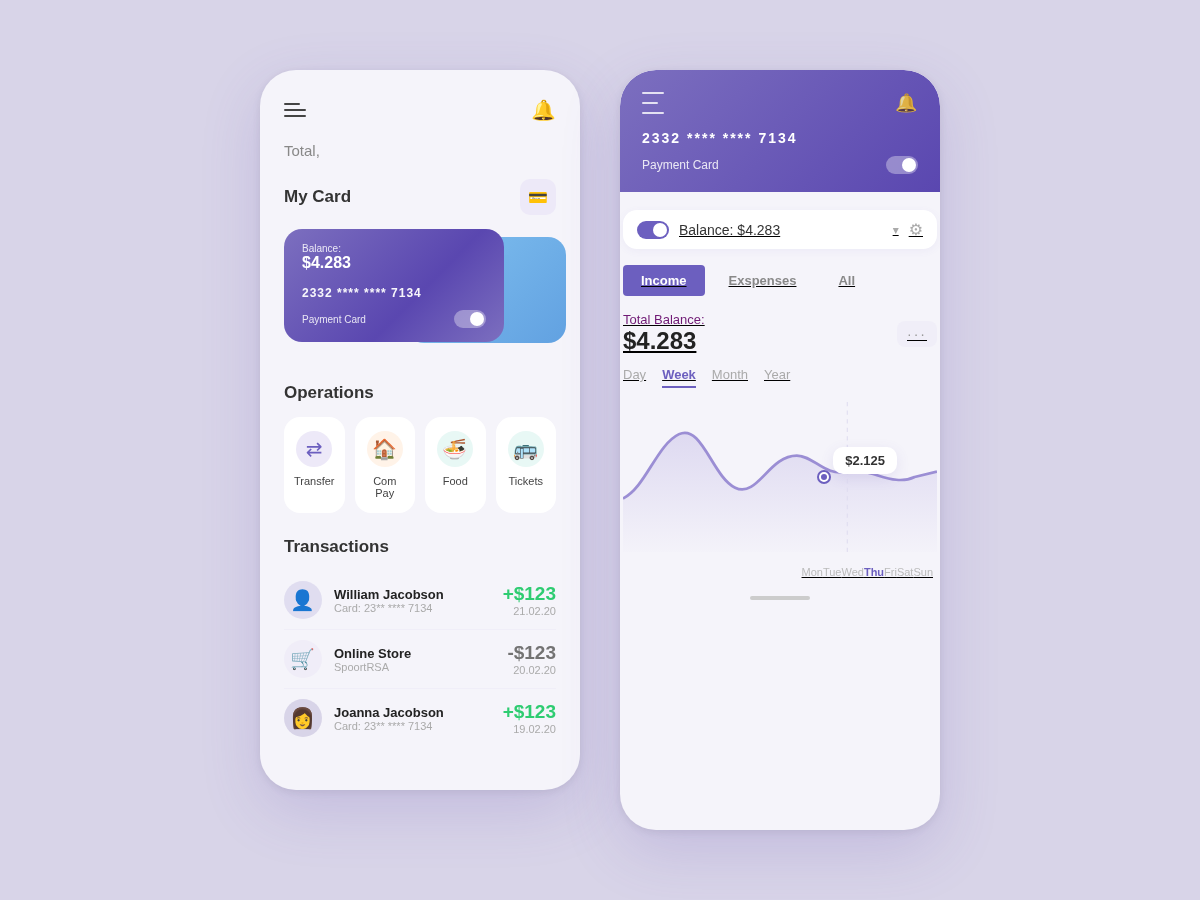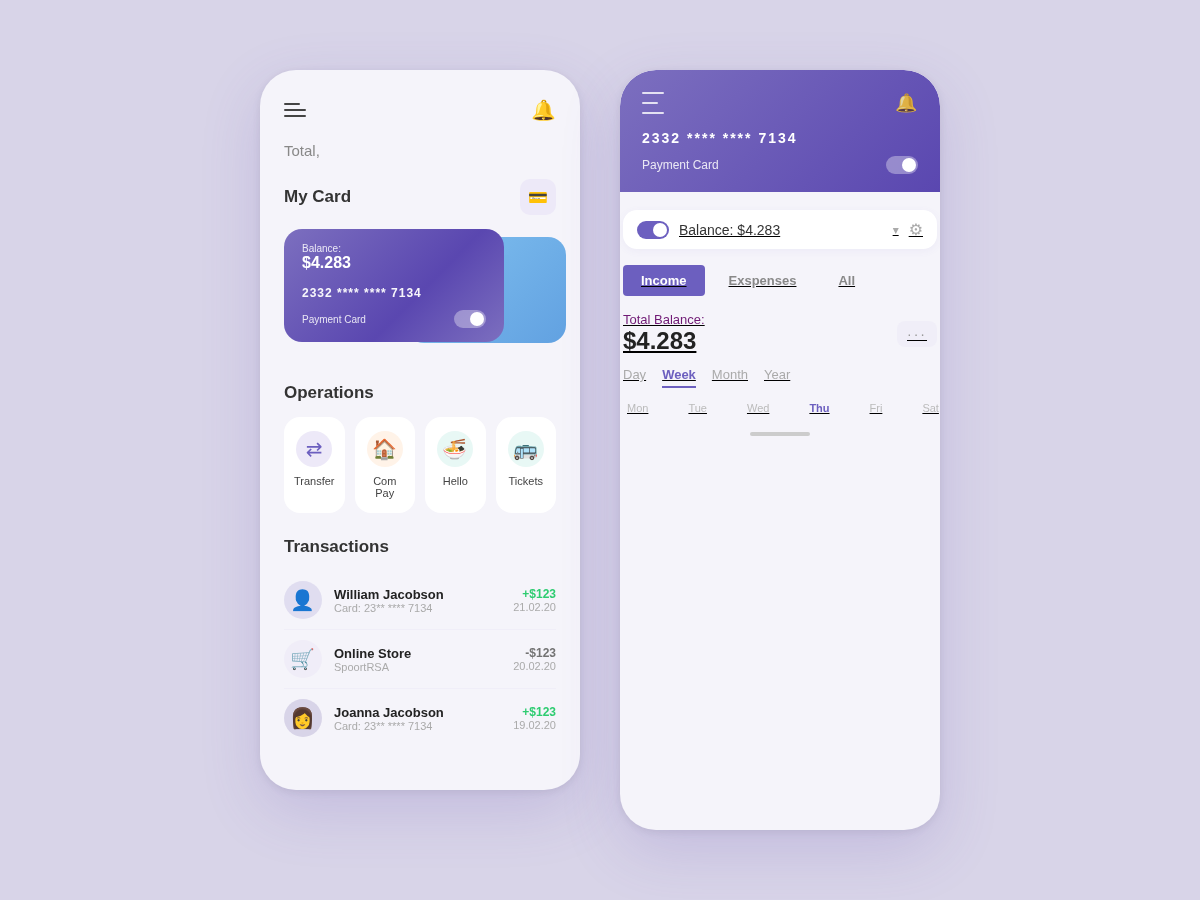--- a/index.html
+++ b/index.html
@@ -161,21 +161,21 @@
       background: #e0ddf0;
       display: flex; align-items: center; justify-content: center;
       font-size: 18px;
       overflow: hidden;
       flex-shrink: 0;
     }
     .tx-info { flex: 1; }
     .tx-name { font-size: 13px; font-weight: 600; color: #222; }
     .tx-sub { font-size: 11px; color: #aaa; }
     .tx-right { text-align: right; }
-    .tx-amount { font-size: 12px; font-weight: 600; }
+    .tx-amount { font-size: 19px; font-weight: 600; }
     .tx-amount.positive { color: #2ecc71; }
     .tx-amount.negative { color: #737373; }
     .tx-date { font-size: 11px; color: #aaa; }
 
     
     .right-card-header {
       background: linear-gradient(135deg, #7c6fbf 0%, #5a47b0 100%);
       border-radius: 36px 36px 0 0;
       padding: 22px 22px 18px;
       color: white;
@@ -306,24 +306,23 @@
       background: #6c5fbf;
       border-radius: 50%;
       right: 108px;
       top: 70px;
       border: 2px solid white;
       box-shadow: 0 0 0 2px #6c5fbf;
     }
 
     .day-labels {
       display: flex;
-      justify-content: space-between;
+      justify-content: flex-end;
       padding: 0 4px;
       margin-bottom: 18px;
-      gap: 40px;
     }
     .day-label {
       font-size: 11px;
       color: #bbb;
     }
     .day-label.active { color: #6c5fbf; font-weight: 700; }
 
     .expenses-card {
       background: #f0eef8;
       border-radius: 16px;
@@ -415,21 +414,21 @@
         <div class="op-item">
           <div class="op-icon" style="background:#ede9f8; color:#6c5fbf; font-size:20px;">⇄</div>
           <span class="op-label">Transfer</span>
         </div>
         <div class="op-item">
           <div class="op-icon" style="background:#fff3e8; font-size:20px;">🏠</div>
           <span class="op-label">Com Pay</span>
         </div>
         <div class="op-item">
           <div class="op-icon" style="background:#e8f8f5; font-size:20px;">🍜</div>
-          <span class="op-label">Hello</span>
+          <span class="op-label">Food</span>
         </div>
         <div class="op-item">
           <div class="op-icon" style="background:#e8f8f5; font-size:20px;">🚌</div>
           <span class="op-label">Tickets</span>
         </div>
       </div>
     </div>
 
     <div class="transactions-section">
       <div class="section-header">
@@ -512,20 +511,38 @@
         <div class="dots-btn">···</div>
       </div>
 
       <div class="time-tabs">
         <span class="time-tab">Day</span>
         <span class="time-tab active">Week</span>
         <span class="time-tab">Month</span>
         <span class="time-tab">Year</span>
       </div>
 
+      <div class="chart-area">
+        <svg viewBox="0 0 280 140" preserveAspectRatio="none" xmlns="http://www.w3.org/2000/svg">
+          <defs>
+            <linearGradient id="chartGrad" x1="0" y1="0" x2="0" y2="1">
+              <stop offset="0%" stop-color="#b3a8e0" stop-opacity="0.35"></stop>
+              <stop offset="100%" stop-color="#b3a8e0" stop-opacity="0.02"></stop>
+            </linearGradient>
+          </defs>
+
+          <path d="M0,90 C20,80 30,40 50,30 C70,20 80,70 100,80 C120,90 130,50 155,50 C170,50 180,70 200,65 C220,60 240,80 260,70 L280,65 L280,140 L0,140 Z" fill="url(#chartGrad)"></path>
+
+          <path d="M0,90 C20,80 30,40 50,30 C70,20 80,70 100,80 C120,90 130,50 155,50 C170,50 180,70 200,65 C220,60 240,80 260,70 L280,65" fill="none" stroke="#9b8ed4" stroke-width="2.5" stroke-linejoin="round"></path>
+
+          <line x1="200" y1="0" x2="200" y2="140" stroke="#e0ddf0" stroke-width="1" stroke-dasharray="4,4"></line>
+        </svg>
+        <div class="tooltip-dot"></div>
+        <div class="tooltip-bubble">$2.125</div>
+      </div>
 
       <div class="day-labels">
         <span class="day-label">Mon</span>
         <span class="day-label">Tue</span>
         <span class="day-label">Wed</span>
         <span class="day-label active">Thu</span>
         <span class="day-label">Fri</span>
         <span class="day-label">Sat</span>
         <span class="day-label">Sun</span>
       </div>

